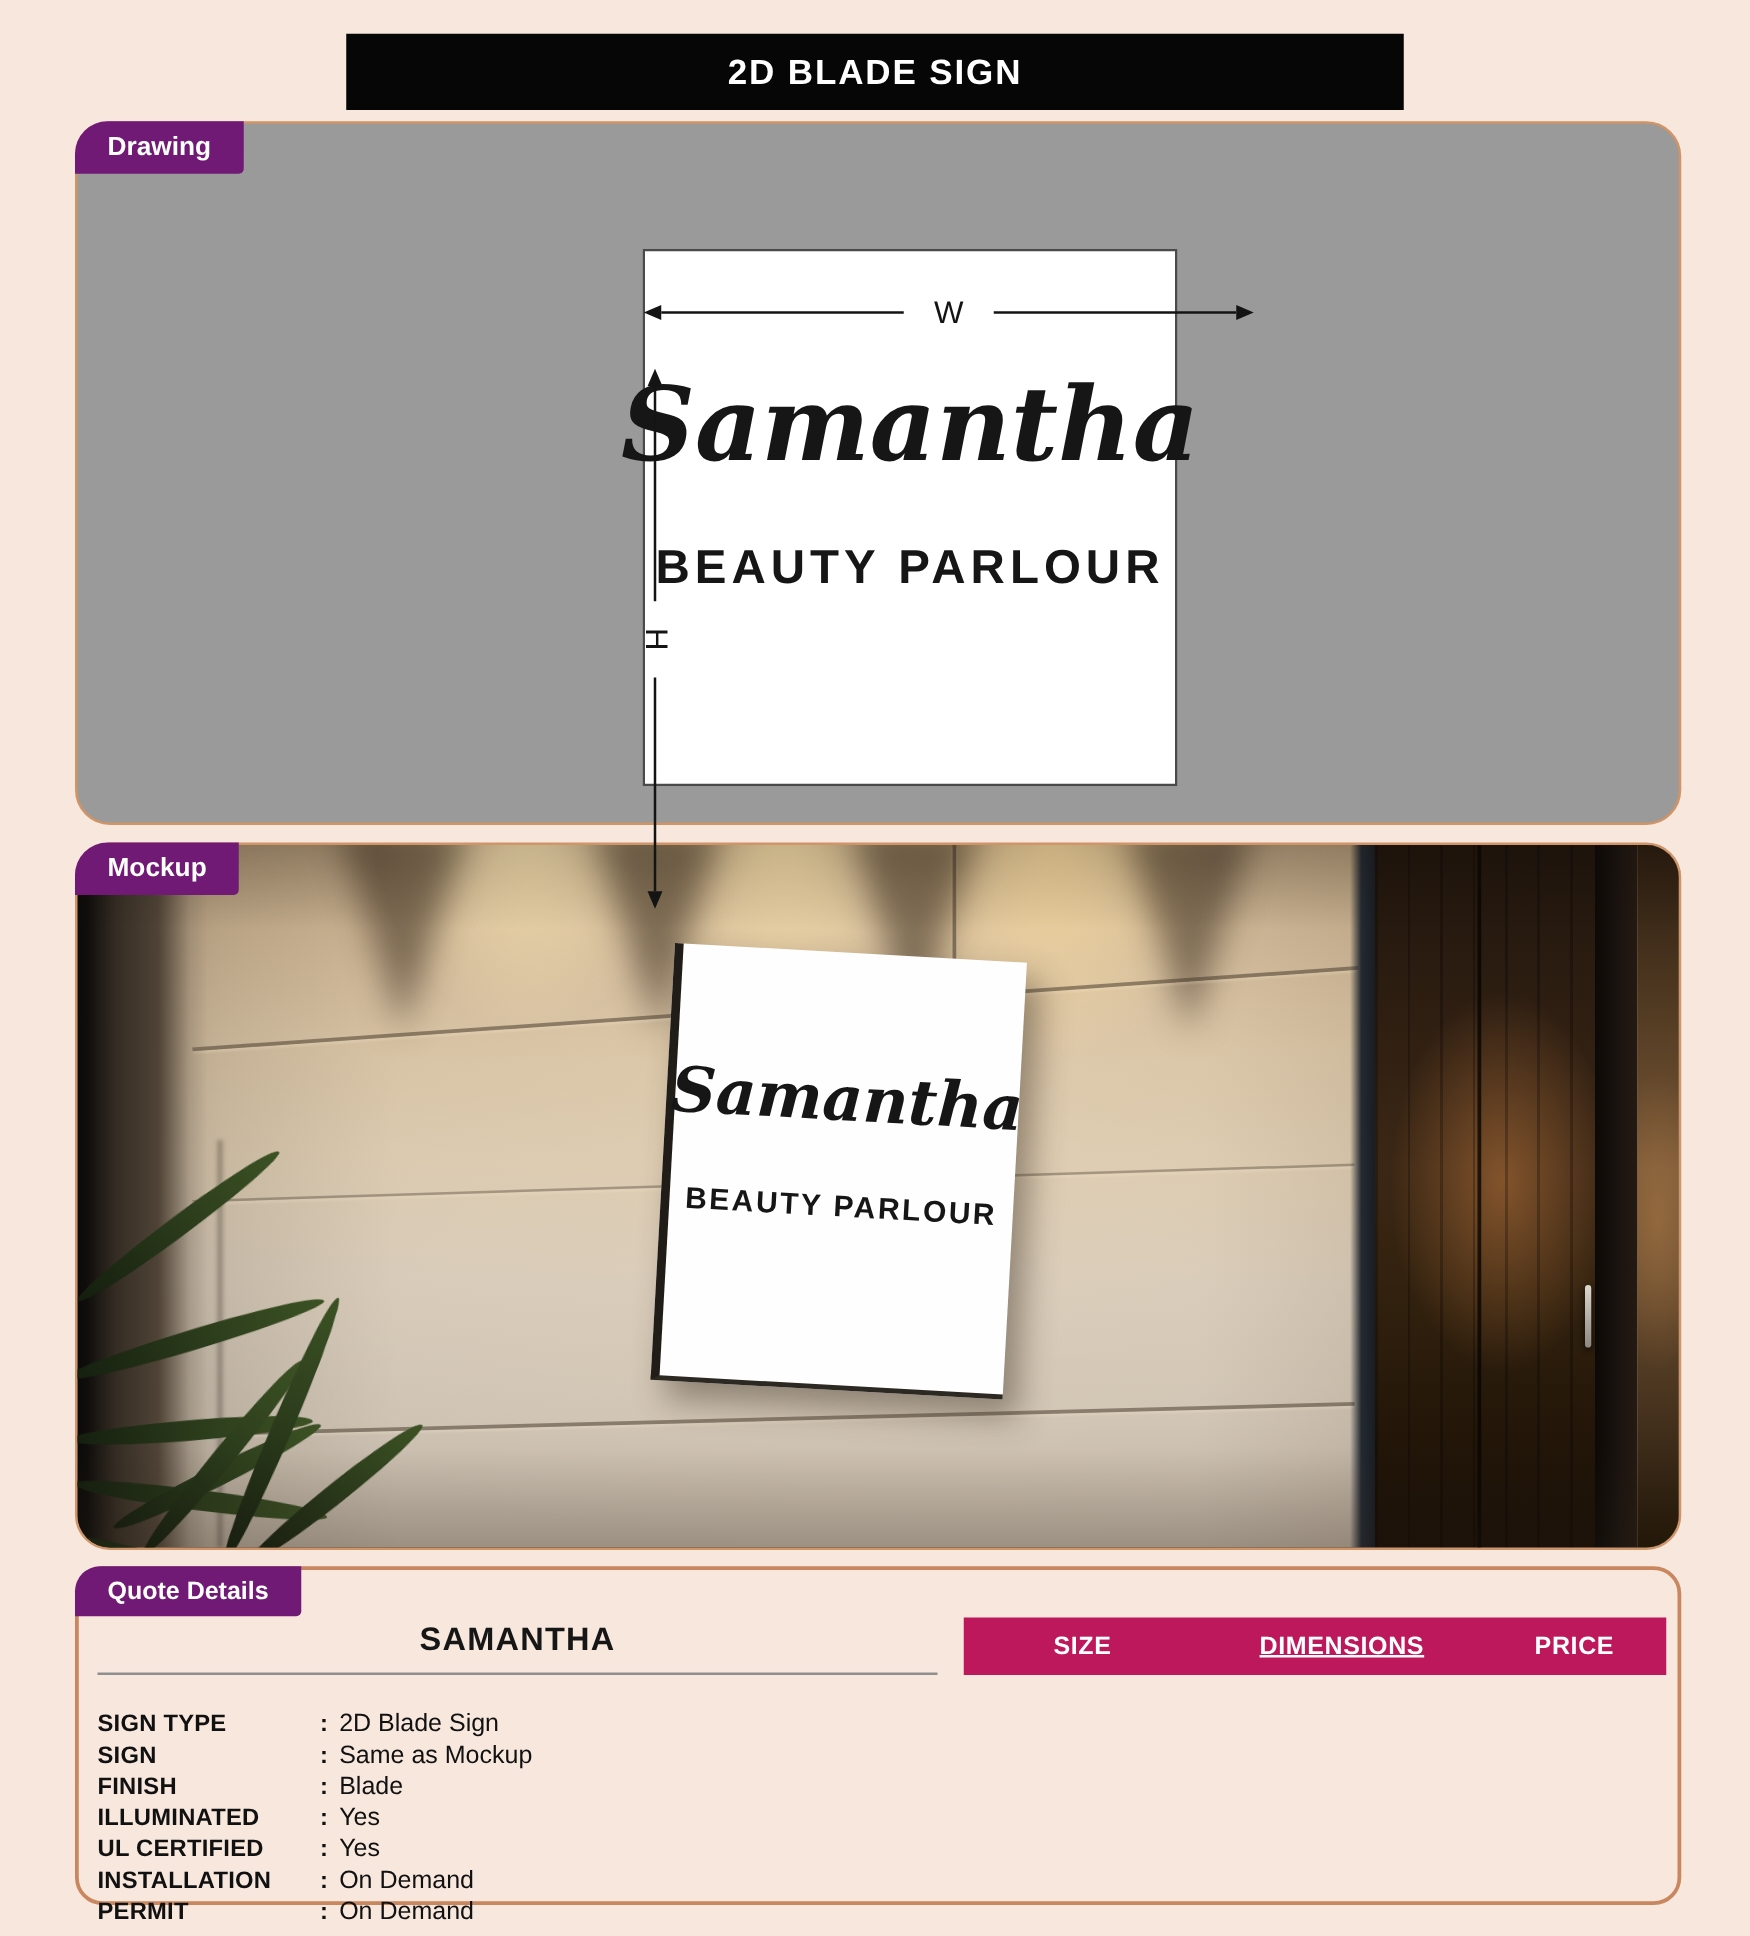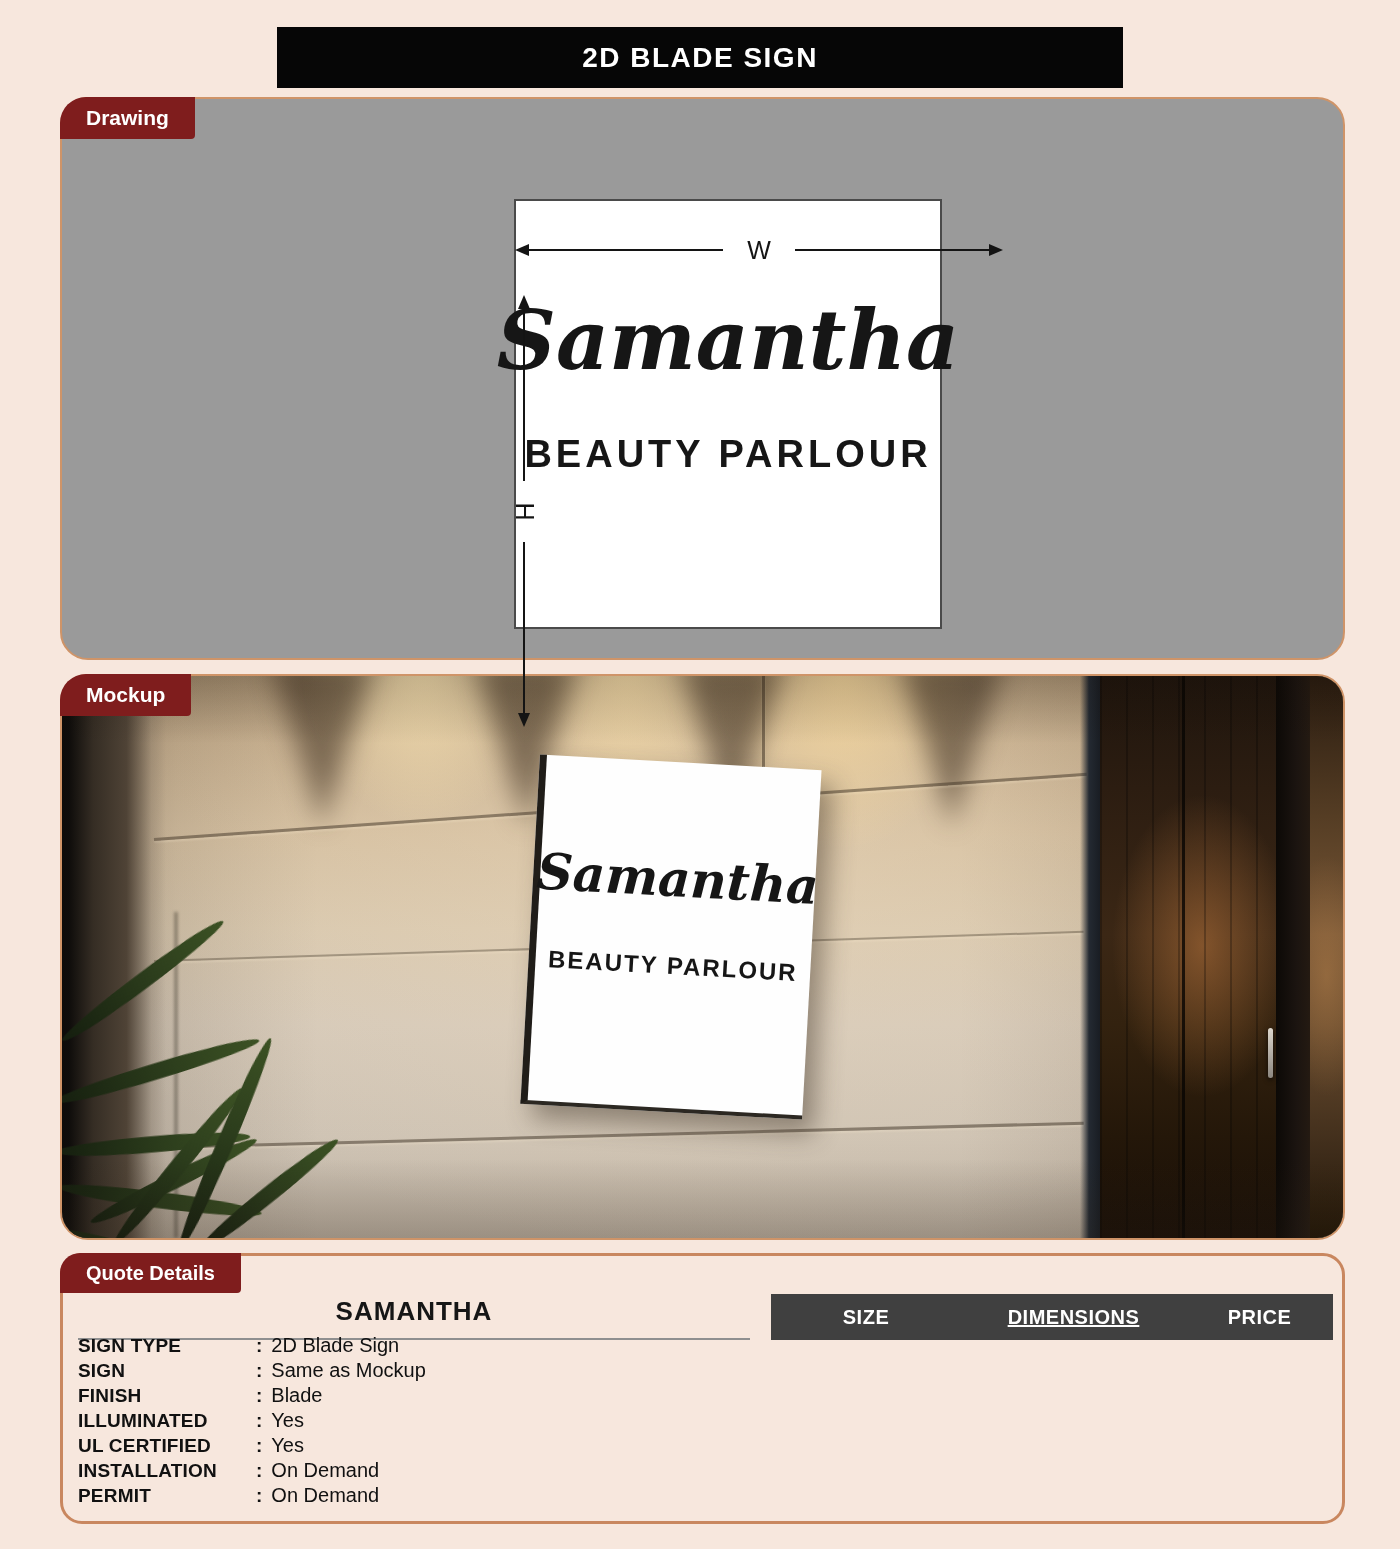--- a/index.html
+++ b/index.html
@@ -5,21 +5,21 @@
   html,body{margin:0;padding:0;}
   .page{position:relative;width:1400px;height:1549px;background:#f7e7dd;overflow:hidden;
         font-family:"Liberation Sans",sans-serif;color:#111;}
 
   
   .title-bar{position:absolute;left:277px;top:27px;width:846px;height:61px;background:#060606;
              display:flex;align-items:center;justify-content:center;}
   .title-bar span{color:#fff;font-weight:bold;font-size:28px;letter-spacing:1.5px;}
 
   
-  .tag{position:absolute;z-index:6;background:#7f1d1d;color:#fff;font-weight:bold;font-size:21px;
+  .tag{position:absolute;z-index:6;background:#701a75;color:#fff;font-weight:bold;font-size:21px;
        height:42px;display:flex;align-items:center;padding:0 26px;border-radius:26px 0 4px 0;}
 
   
   .panel{position:absolute;left:60px;width:1285px;border:2px solid #cf9468;border-radius:28px;box-sizing:border-box;}
   .drawing-panel{top:97px;height:563px;background:#9a9a9a;}
   .mockup-panel{top:674px;height:566px;background:#3a322a;}
   .quote-panel{position:absolute;left:60px;top:1253px;width:1285px;height:271px;background:#f7e7dd;
                border:3px solid #c9875f;border-radius:22px;box-sizing:border-box;}
 
   
@@ -82,28 +82,28 @@
   .mockup-sign{position:absolute;left:468px;top:86px;width:282px;height:350px;background:#fefefe;
                transform:rotate(3.2deg);border-left:7px solid #201d19;border-bottom:4px solid #2c2822;box-sizing:border-box;
                box-shadow:12px 14px 26px rgba(55,45,34,.45);display:flex;flex-direction:column;align-items:center;z-index:4;}
   .mockup-sign .script{margin-top:92px;font-size:50px;}
   .mockup-sign .subtitle{margin-top:48px;font-size:24px;letter-spacing:2px;}
 
   
   .quote-title{position:absolute;left:15px;top:40px;width:672px;text-align:center;margin:0;
                font-size:26px;font-weight:bold;letter-spacing:1px;color:#161616;}
   .rule{position:absolute;left:15px;top:82px;width:672px;height:2px;background:#8f8f8f;}
-  .specs{position:absolute;left:15px;top:78px;width:672px;}
+  .specs{position:absolute;left:15px;top:112px;width:672px;}
   .spec-row{display:flex;align-items:baseline;height:25px;font-size:19px;}
   .spec-label{width:178px;font-weight:bold;letter-spacing:.2px;}
   .spec-colon{font-weight:bold;margin-right:9px;}
   .spec-value{font-size:20px;}
 
   .price-table{position:absolute;left:708px;top:38px;width:562px;}
-  .pt-head{display:flex;background:#404040;height:46px;align-items:center;}
+  .pt-head{display:flex;background:#be185d;height:46px;align-items:center;}
   .pt-head .pt-col{color:#fff;font-weight:bold;font-size:20px;letter-spacing:.5px;text-align:center;}
   .pt-col{box-sizing:border-box;}
   .c1{width:190px;} .c2{width:225px;text-decoration:underline;} .c3{width:147px;}
   .pt-row{display:flex;align-items:center;height:38px;margin-top:10px;}
   .pt-row .pt-col{text-align:center;}
   .size-btn{width:177px;height:38px;margin-left:7px;background:#b3714a;border:none;color:#fff;
             font-family:"Liberation Sans",sans-serif;font-weight:bold;font-size:20px;cursor:pointer;}
   .val{font-weight:bold;font-size:21px;color:#0d0d0d;}
 </style>
 </head>

